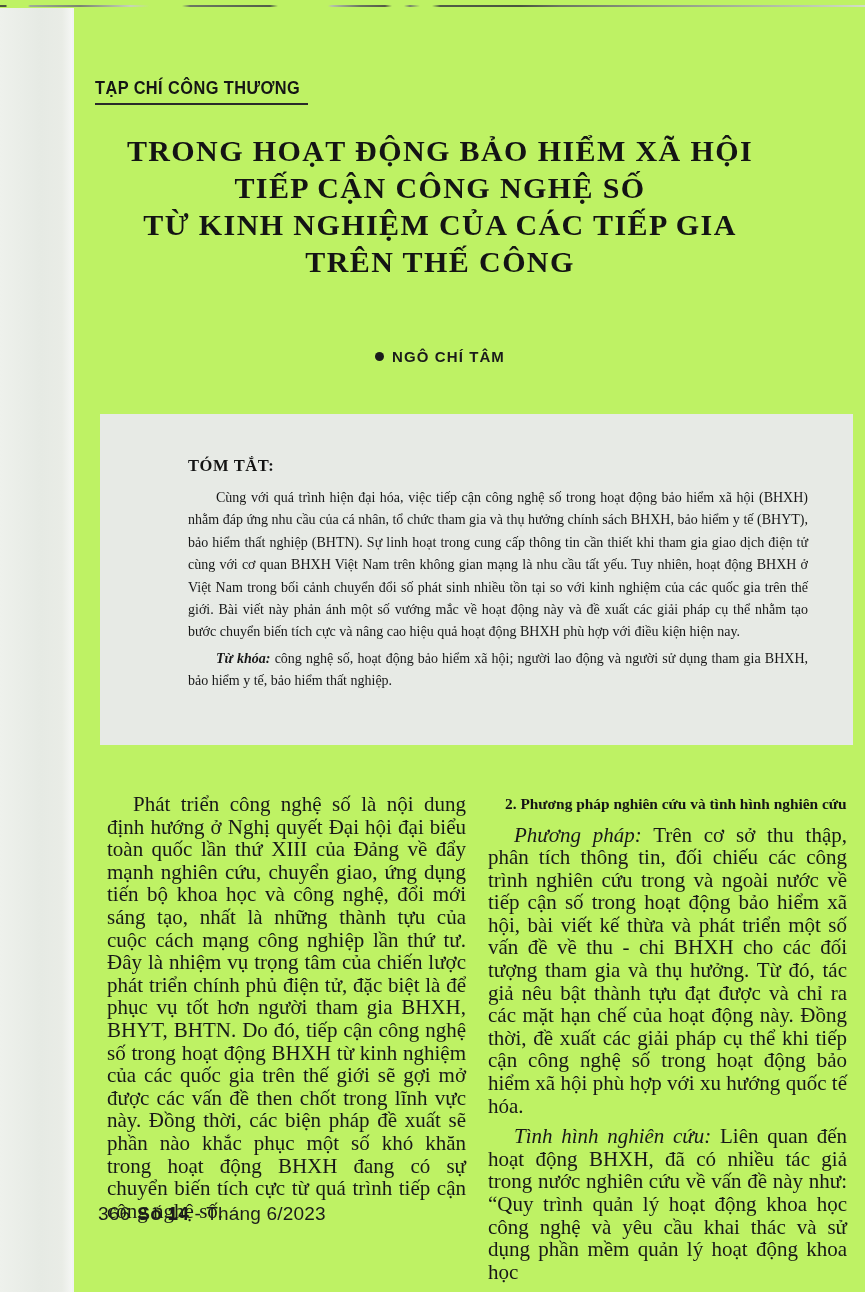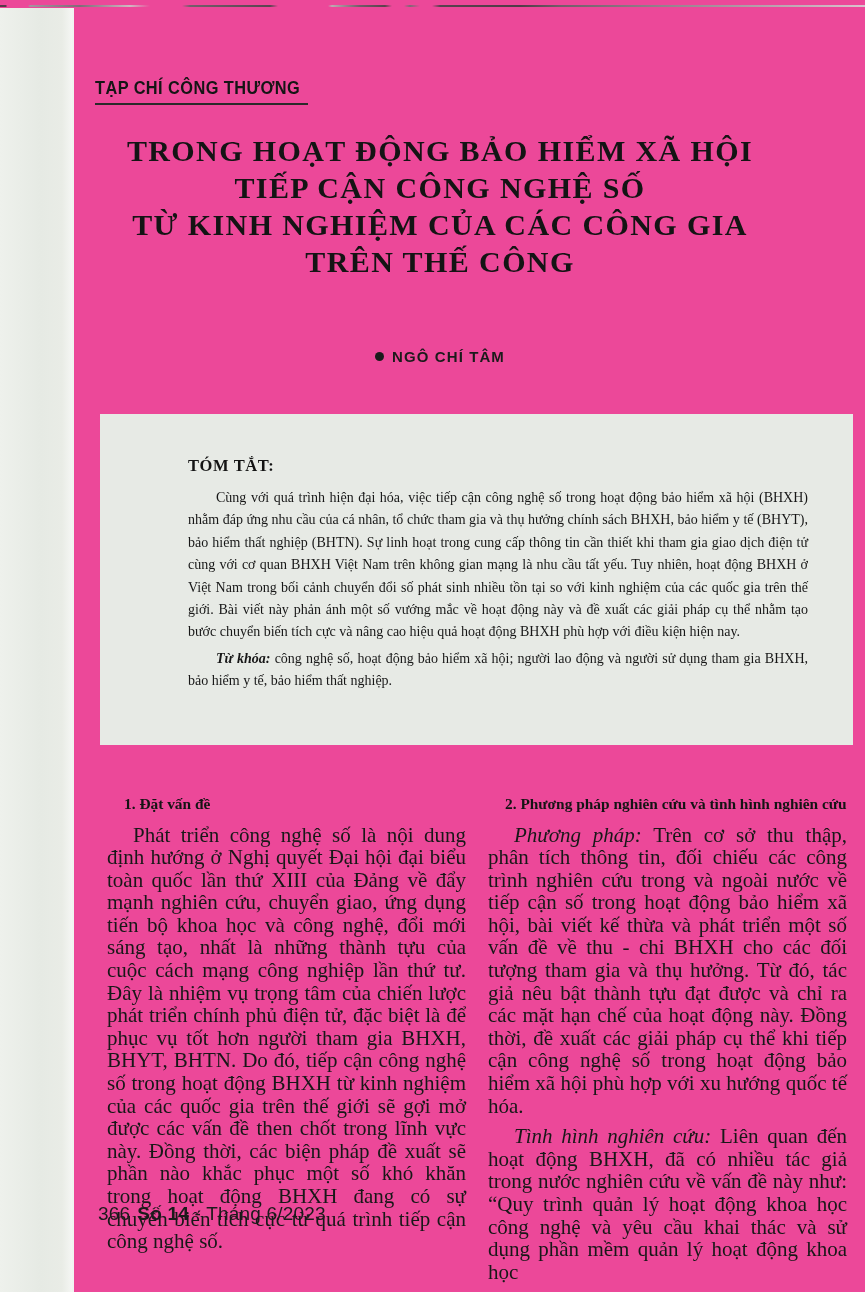--- a/index.html
+++ b/index.html
@@ -8,21 +8,21 @@
     background: #ffffff;
   }
   body {
     font-family: "Liberation Serif", "DejaVu Serif", serif;
     color: #1a1a1a;
   }
   #page {
     position: relative;
     width: 865px;
     height: 1292px;
-    background: #ec4899;
+    background: #bef264;
     overflow: hidden;
   }
 
   
   .scan-left-band {
     position: absolute;
     left: 0;
     top: 8px;
     width: 73px;
     height: 1284px;
@@ -215,38 +215,37 @@
   <div class="scan-left-edge"></div>
 
   <div class="masthead">
     <div class="masthead-title">TẠP CHÍ CÔNG THƯƠNG</div>
     <div class="masthead-rule"></div>
   </div>
 
   <div class="title-block">
     <div class="title-line">TRONG HOẠT ĐỘNG BẢO HIỂM XÃ HỘI</div>
     <div class="title-line">TIẾP CẬN CÔNG NGHỆ SỐ</div>
-    <div class="title-line">TỪ KINH NGHIỆM CỦA CÁC CÔNG GIA</div>
+    <div class="title-line">TỪ KINH NGHIỆM CỦA CÁC TIẾP GIA</div>
     <div class="title-line">TRÊN THẾ CÔNG</div>
   </div>
 
   <div class="author-row">
     <span class="author-bullet"></span><span>NGÔ CHÍ TÂM</span>
   </div>
 
   <div class="abstract-box">
     <div class="abstract-inner">
       <div class="abstract-heading">TÓM TẮT:</div>
       <p class="abstract-para">Cùng với quá trình hiện đại hóa, việc tiếp cận công nghệ số trong hoạt động bảo hiểm xã hội (BHXH) nhằm đáp ứng nhu cầu của cá nhân, tổ chức tham gia và thụ hưởng chính sách BHXH, bảo hiểm y tế (BHYT), bảo hiểm thất nghiệp (BHTN). Sự linh hoạt trong cung cấp thông tin cần thiết khi tham gia giao dịch điện tử cùng với cơ quan BHXH Việt Nam trên không gian mạng là nhu cầu tất yếu. Tuy nhiên, hoạt động BHXH ở Việt Nam trong bối cảnh chuyển đổi số phát sinh nhiều tồn tại so với kinh nghiệm của các quốc gia trên thế giới. Bài viết này phản ánh một số vướng mắc về hoạt động này và đề xuất các giải pháp cụ thể nhằm tạo bước chuyển biến tích cực và nâng cao hiệu quả hoạt động BHXH phù hợp với điều kiện hiện nay.</p>
       <p class="abstract-para"><span class="kw-label">Từ khóa:</span><span> công nghệ số, hoạt động bảo hiểm xã hội; người lao động và người sử dụng tham gia BHXH, bảo hiểm y tế, bảo hiểm thất nghiệp.</span></p>
     </div>
   </div>
 
   <div class="col col-left">
-    <p class="sec-heading">1. Đặt vấn đề</p>
     <p class="body-para">Phát triển công nghệ số là nội dung định hướng ở Nghị quyết Đại hội đại biểu toàn quốc lần thứ XIII của Đảng về đẩy mạnh nghiên cứu, chuyển giao, ứng dụng tiến bộ khoa học và công nghệ, đổi mới sáng tạo, nhất là những thành tựu của cuộc cách mạng công nghiệp lần thứ tư. Đây là nhiệm vụ trọng tâm của chiến lược phát triển chính phủ điện tử, đặc biệt là để phục vụ tốt hơn người tham gia BHXH, BHYT, BHTN. Do đó, tiếp cận công nghệ số trong hoạt động BHXH từ kinh nghiệm của các quốc gia trên thế giới sẽ gợi mở được các vấn đề then chốt trong lĩnh vực này. Đồng thời, các biện pháp đề xuất sẽ phần nào khắc phục một số khó khăn trong hoạt động BHXH đang có sự chuyển biến tích cực từ quá trình tiếp cận công nghệ số.</p>
   </div>
 
   <div class="col col-right">
     <p class="sec-heading">2. Phương pháp nghiên cứu và tình hình nghiên cứu</p>
     <p class="body-para"><span class="lead-italic">Phương pháp:</span><span> Trên cơ sở thu thập, phân tích thông tin, đối chiếu các công trình nghiên cứu trong và ngoài nước về tiếp cận số trong hoạt động bảo hiểm xã hội, bài viết kế thừa và phát triển một số vấn đề về thu - chi BHXH cho các đối tượng tham gia và thụ hưởng. Từ đó, tác giả nêu bật thành tựu đạt được và chỉ ra các mặt hạn chế của hoạt động này. Đồng thời, đề xuất các giải pháp cụ thể khi tiếp cận công nghệ số trong hoạt động bảo hiểm xã hội phù hợp với xu hướng quốc tế hóa.</span></p>
     <p class="body-para"><span class="lead-italic">Tình hình nghiên cứu:</span><span> Liên quan đến hoạt động BHXH, đã có nhiều tác giả trong nước nghiên cứu về vấn đề này như: “Quy trình quản lý hoạt động khoa học công nghệ và yêu cầu khai thác và sử dụng phần mềm quản lý hoạt động khoa học</span></p>
   </div>
 
   <div class="footer"><span class="pagenum">366</span><span class="issue">Số 14</span><span class="rest"> - Tháng 6/2023</span></div>

